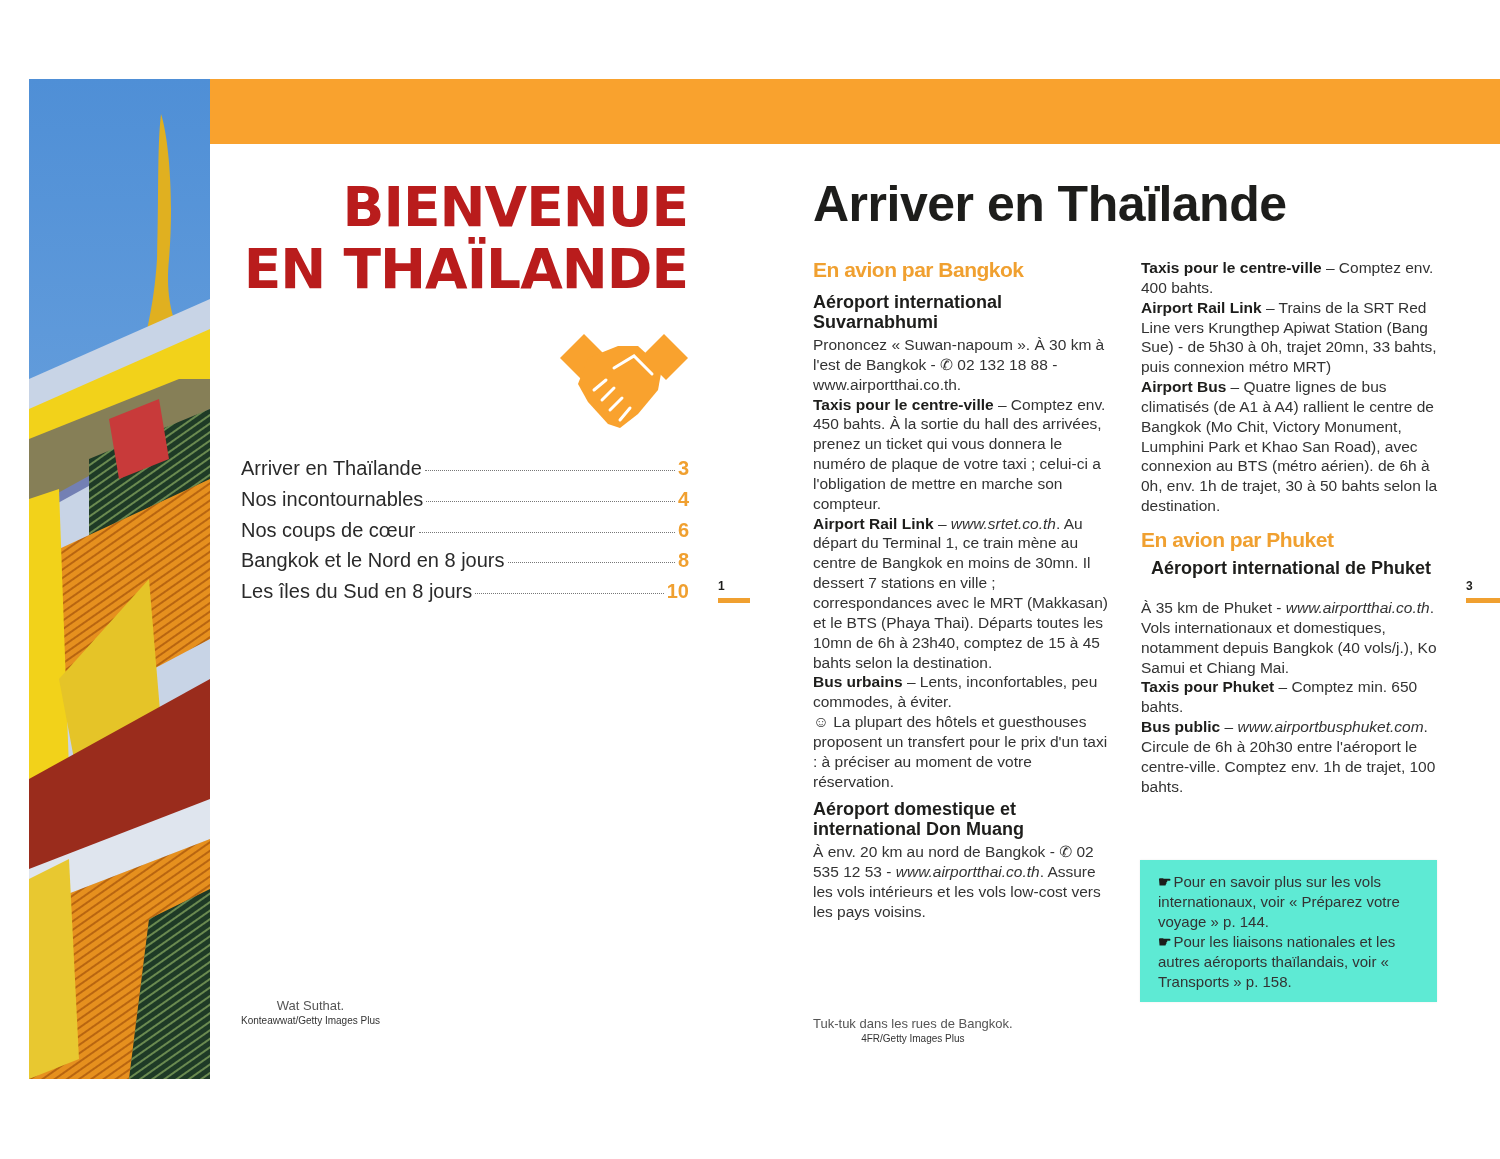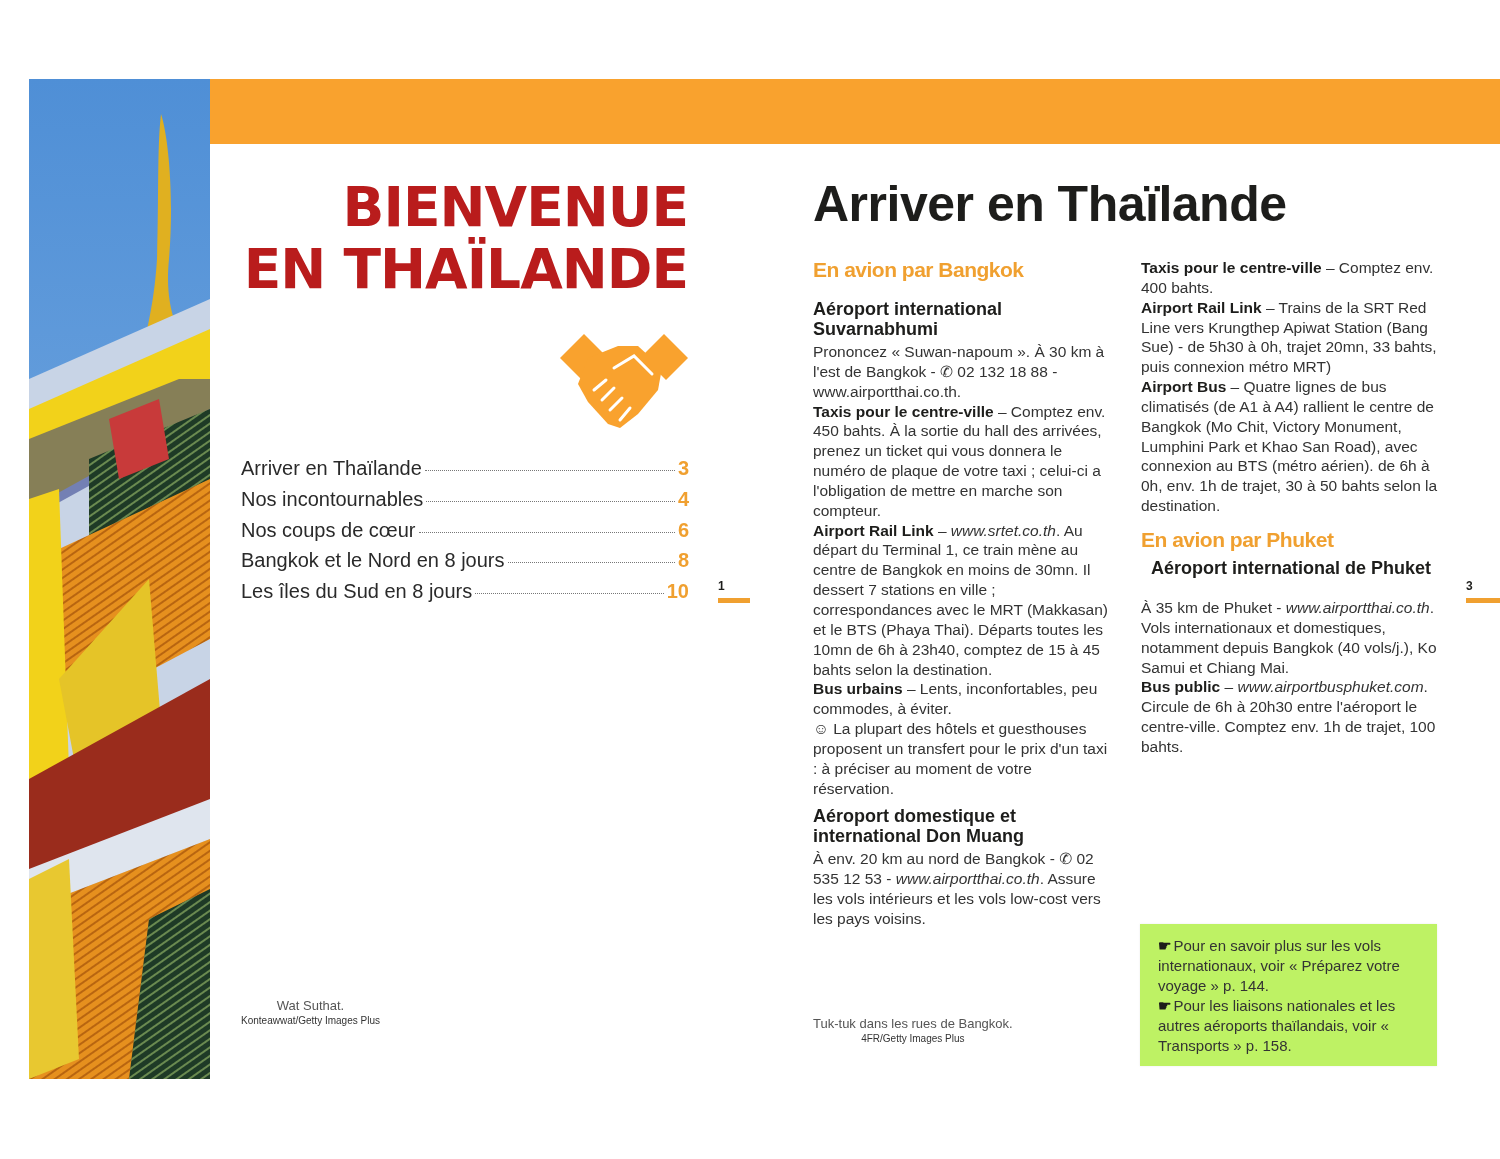--- a/index.html
+++ b/index.html
@@ -35,22 +35,22 @@
   .col { position: absolute; font-size: 15.5px; line-height: 19.85px; color: #333; }
   .col-1 { left: 813px; top: 256px; width: 300px; }
   .col-2 { left: 1141px; top: 258px; width: 300px; }
   .sec-head { color: #f0a030; font-weight: bold; font-size: 21px; line-height: 28px; letter-spacing: -0.5px; }
   .sub-head { color: #1d1d1b; font-weight: bold; font-size: 18px; line-height: 20px; }
   .col p { margin: 0; }
   .col b { color: #1d1d1b; }
   .col i { font-style: italic; }
   .icon-inline { display: inline-block; font-style: normal; }
 
-  .info-box { position: absolute; left: 1140px; top: 924px; width: 297px; height: 142px;
-    background: #bef264; padding: 12px 12px 0 18px; font-size: 15px; line-height: 20px; color: #333;
+  .info-box { position: absolute; left: 1140px; top: 860px; width: 297px; height: 142px;
+    background: #5eead4; padding: 12px 12px 0 18px; font-size: 15px; line-height: 20px; color: #333;
     box-shadow: 0 0 2px rgba(0,0,0,0.08); }
   .info-box .arrow { display: inline-block; font-weight: bold; color: #1d1d1b; margin-right: 2px; }
 </style>
 </head>
 <body>
 
 <div class="photo-strip">
   <svg viewBox="0 0 181 1000" preserveAspectRatio="none">
     <defs>
       <linearGradient id="sky" x1="0" y1="0" x2="0" y2="1">
@@ -143,21 +143,21 @@
 
 <div class="caption" style="left:241px; top:998px;">
   <span>Wat Suthat.</span>
   <span class="credit">Konteawwat/Getty Images Plus</span>
 </div>
 
 <h2 class="chapter-title">Arriver en Thaïlande</h2>
 
 <div class="col col-1">
   <div class="sec-head">En avion par Bangkok</div>
-  <div class="sub-head" style="margin-top:15px;">Aéroport international Suvarnabhumi</div>
+  <div class="sub-head" style="margin-top:8px;">Aéroport international Suvarnabhumi</div>
   <p style="margin-top:3px;">
     <span>Prononcez « Suwan-napoum ». À 30 km à l'est de Bangkok - </span><span class="icon-inline">✆</span>&nbsp;<span>02 132 18 88</span><span> - www.airportthai.co.th.</span>
   </p>
   <p>
     <b>Taxis pour le centre-ville</b><span> – Comptez env. 450 bahts. À la sortie du hall des arrivées, prenez un ticket qui vous donnera le numéro de plaque de votre taxi ; celui-ci a l'obligation de mettre en marche son compteur.</span>
   </p>
   <p>
     <b>Airport Rail Link</b><span> – </span><i>www.srtet.co.th</i><span>. Au départ du Terminal 1, ce train mène au centre de Bangkok en moins de 30mn. Il dessert 7 stations en ville ; correspondances avec le MRT (Makkasan) et le BTS (Phaya Thai). Départs toutes les 10mn de 6h à 23h40, comptez de 15 à 45 bahts selon la destination.</span>
   </p>
   <p>
@@ -181,20 +181,23 @@
   </p>
   <p>
     <b>Airport Bus</b><span> – Quatre lignes de bus climatisés (de A1 à A4) rallient le centre de Bangkok (Mo Chit, Victory Monument, Lumphini Park et Khao San Road), avec connexion au BTS (métro aérien). de 6h à 0h, env. 1h de trajet, 30 à 50 bahts selon la destination.</span>
   </p>
   <div class="sec-head" style="margin-top:10px;">En avion par Phuket</div>
   <div class="sub-head" style="margin-top:4px;text-align:center;">Aéroport international de Phuket</div>
   <p style="margin-top:20px;">
     <span>À 35 km de Phuket - </span><i>www.airportthai.co.th</i><span>. Vols internationaux et domestiques, notamment depuis Bangkok (40 vols/j.), Ko Samui et Chiang Mai.</span>
   </p>
   <p>
+    <b>Taxis pour Phuket</b><span> – Comptez min. 650 bahts.</span>
+  </p>
+  <p>
     <b>Bus public</b><span> – </span><i>www.airportbusphuket.com</i><span>. Circule de 6h à 20h30 entre l'aéroport le centre-ville. Comptez env. 1h de trajet, 100 bahts.</span>
   </p>
 </div>
 
 <div class="info-box">
   <p>
     <span class="arrow">☛</span><span>Pour en savoir plus sur les vols internationaux, voir « Préparez votre voyage » p. 144.</span>
   </p>
   <p>
     <span class="arrow">☛</span><span>Pour les liaisons nationales et les autres aéroports thaïlandais, voir « Transports » p. 158.</span>

